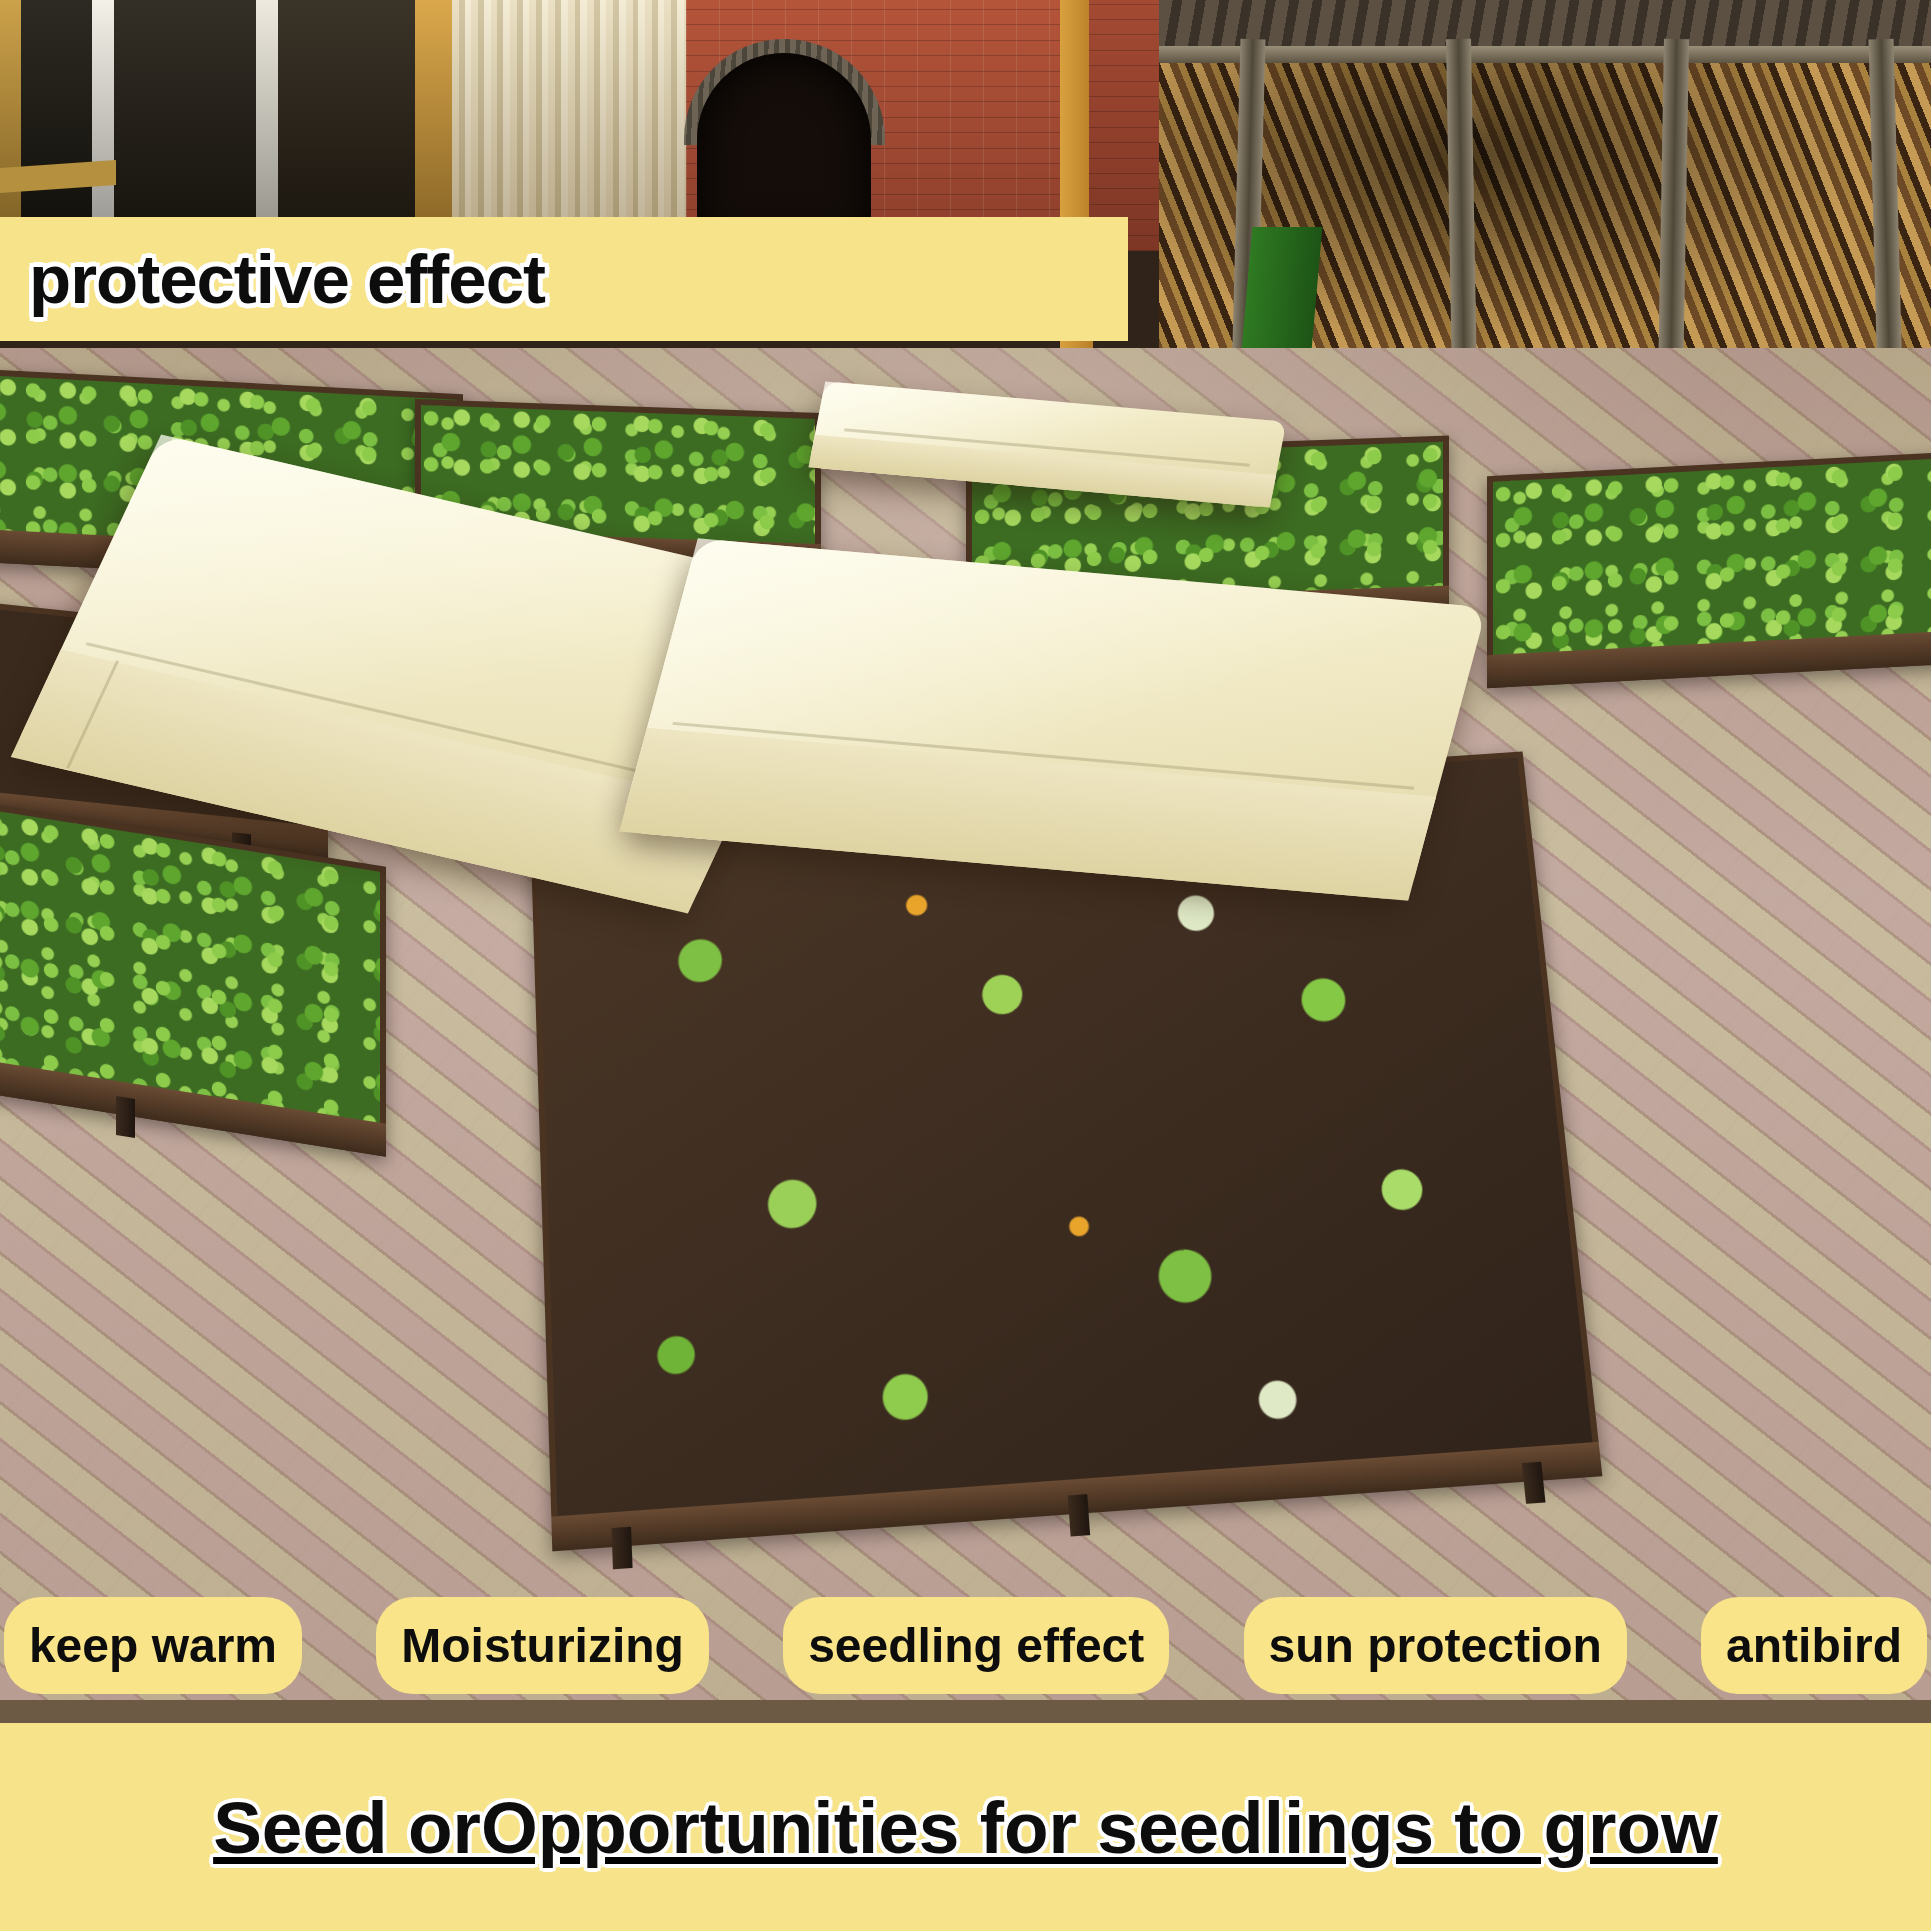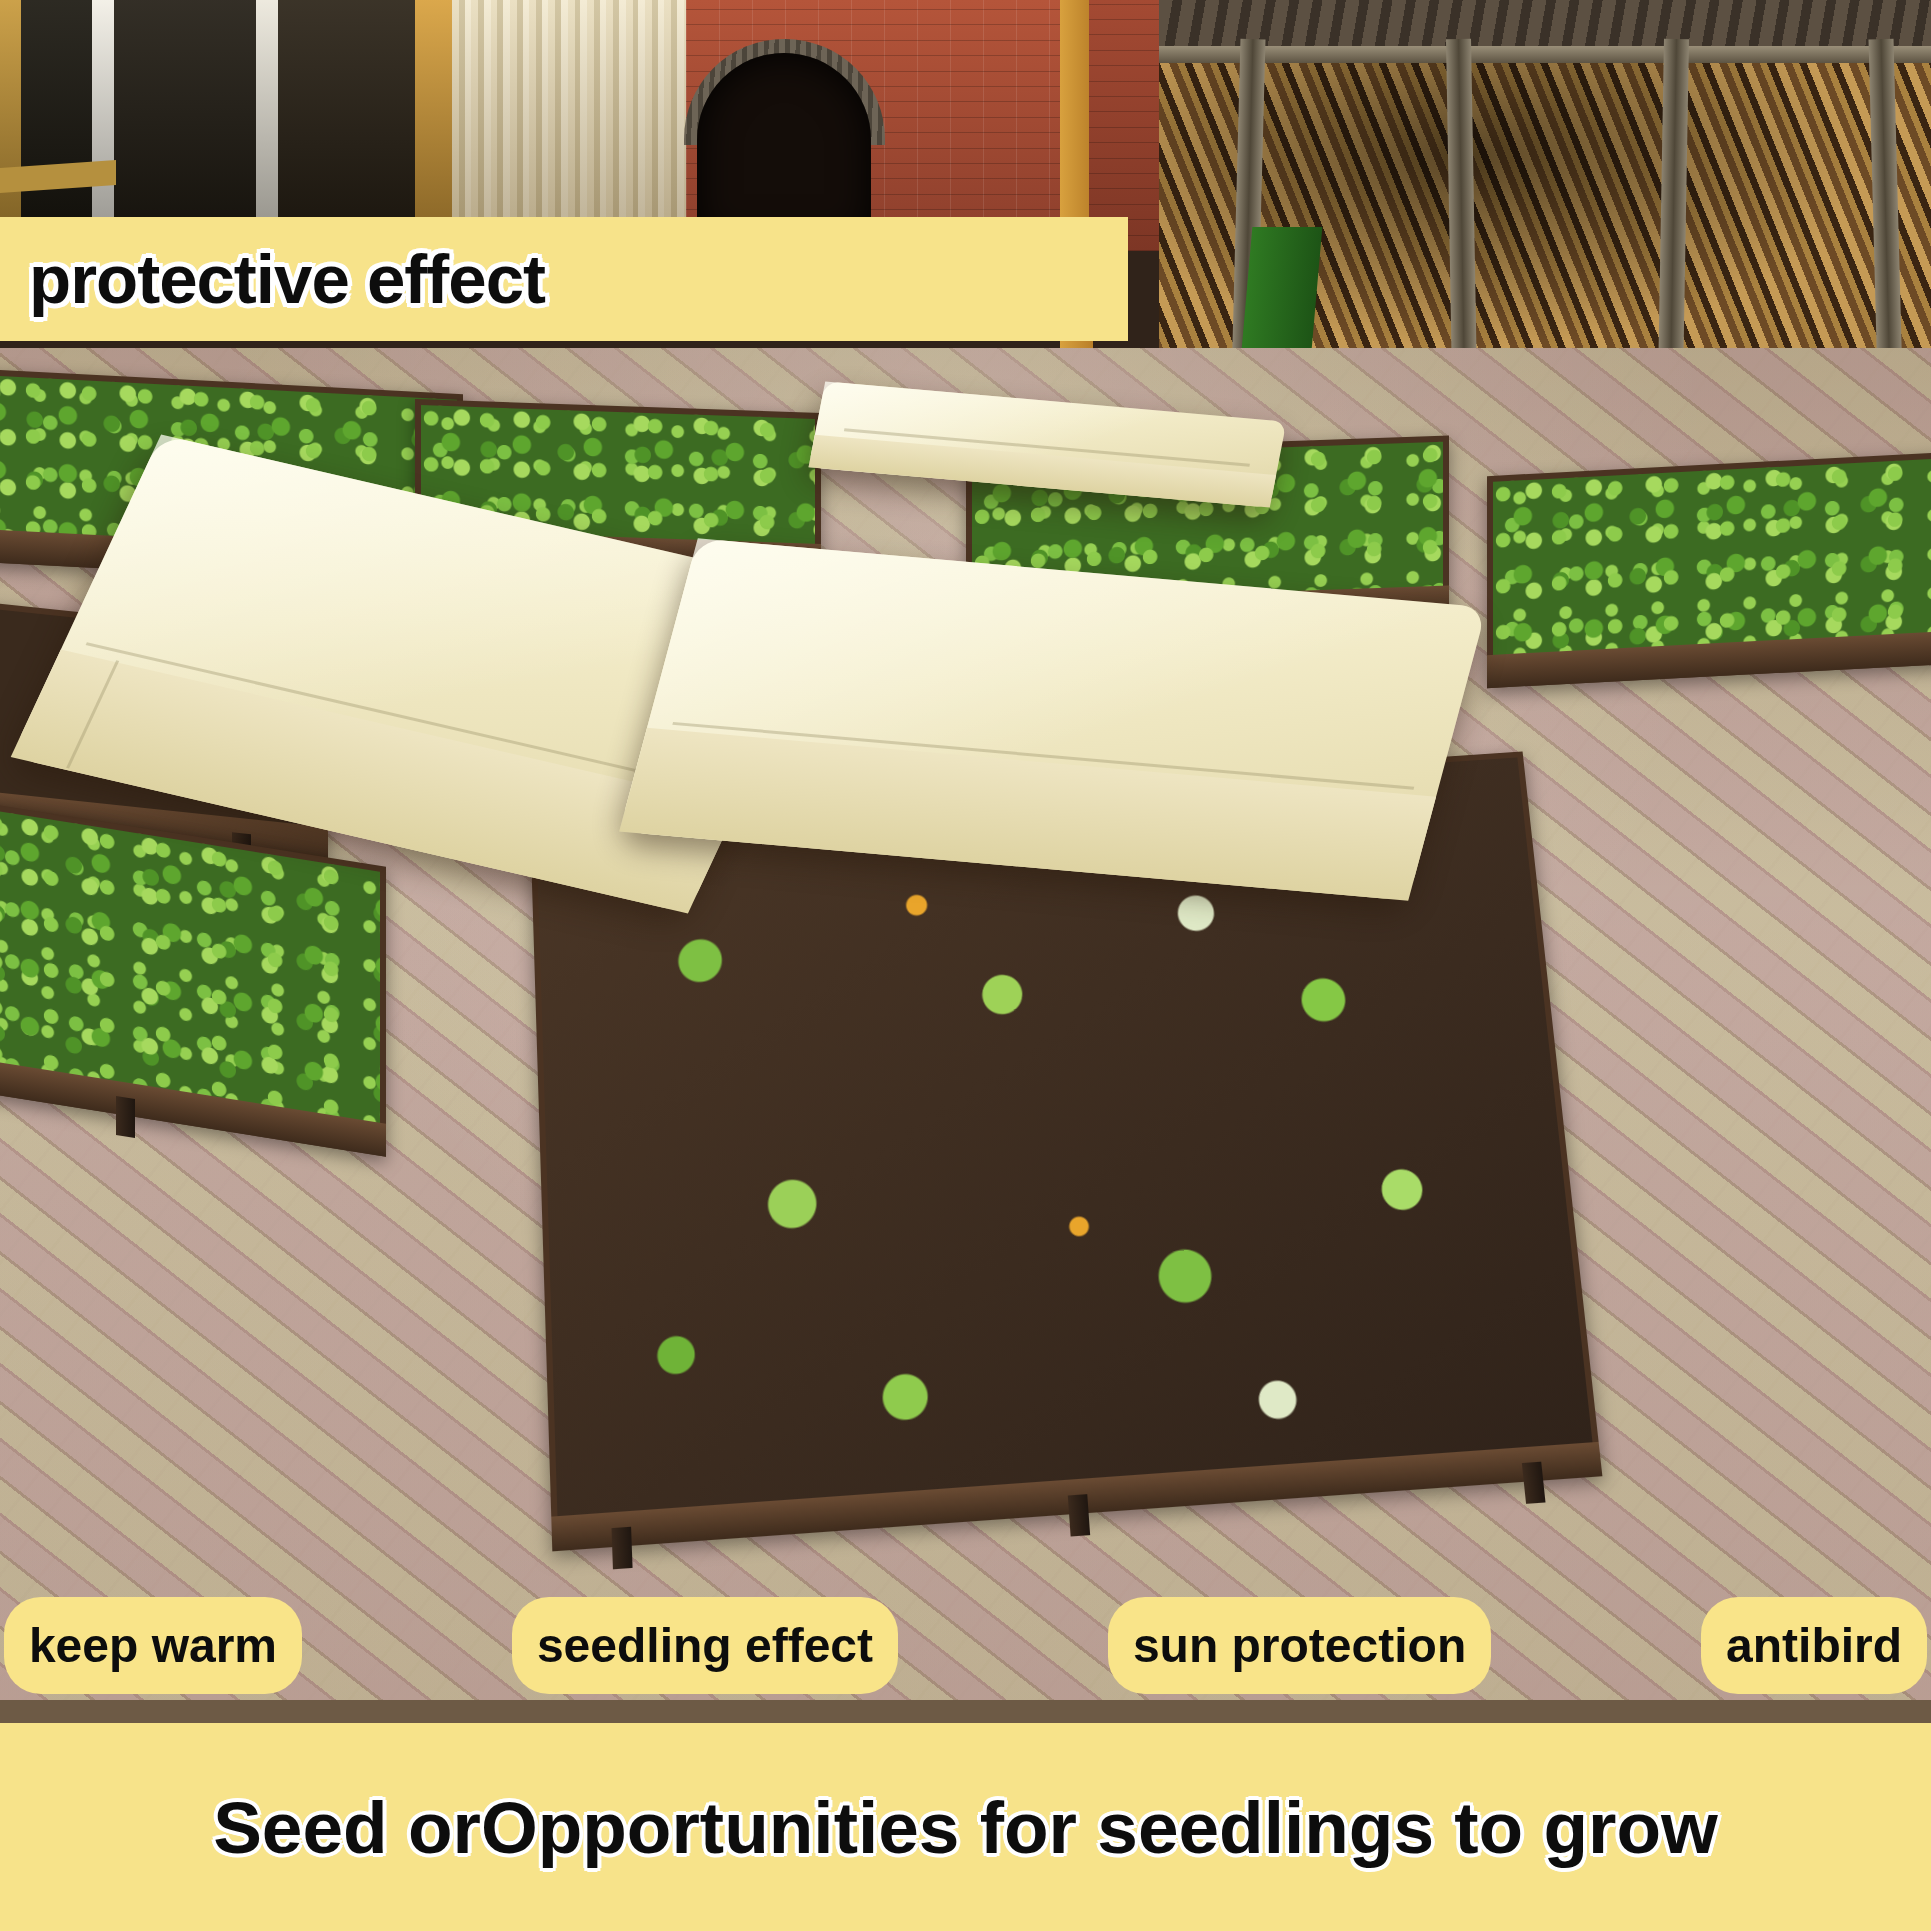--- a/index.html
+++ b/index.html
@@ -126,21 +126,21 @@
 
   .pillrow{position:absolute;left:0;bottom:237px;width:1931px;height:97px;
       display:flex;align-items:center;justify-content:space-between;
       padding:0 3.9px;gap:7.7px;}
   .pill{background:#f9e489;border-radius:37px;height:97px;
       display:flex;align-items:center;justify-content:center;
       padding:0 25px;font-size:48px;font-weight:bold;color:#0d0d0d;
       white-space:nowrap;}
 
   .footer{position:absolute;left:0;bottom:0;width:1931px;height:208px;
-      background:#f7e38a;display:flex;align-items:center;justify-content:center;}
+      background:#f7e38a;display:flex;align-items:center;justify-content:center;text-decoration:underline;}
   .footertext{font-size:73px;font-weight:bold;color:#0d0d0d;white-space:nowrap;
       text-shadow:
         -2.9px -2.9px 0 #fff, 2.9px -2.9px 0 #fff, -2.9px 2.9px 0 #fff, 2.9px 2.9px 0 #fff,
         0 -3.9px 0 #fff, 0 3.9px 0 #fff, -3.9px 0 0 #fff, 3.9px 0 0 #fff;}
 </style>
 </head>
 <body>
 
 <div id="stage">
 
@@ -255,20 +255,21 @@
       <div class="seam" style="left:3%;right:3%;top:62%;"></div>
     </div>
   </div>
 
   <div class="titlebanner">
     <div class="titletext">protective effect</div>
   </div>
 
   <div class="pillrow">
     <div class="pill">keep warm</div>
+    <div class="pill">Moisturizing</div>
     <div class="pill">seedling effect</div>
     <div class="pill">sun protection</div>
     <div class="pill">antibird</div>
   </div>
 
   <div class="footer">
     <div class="footertext">Seed orOpportunities for seedlings to grow</div>
   </div>
 
 </div>

